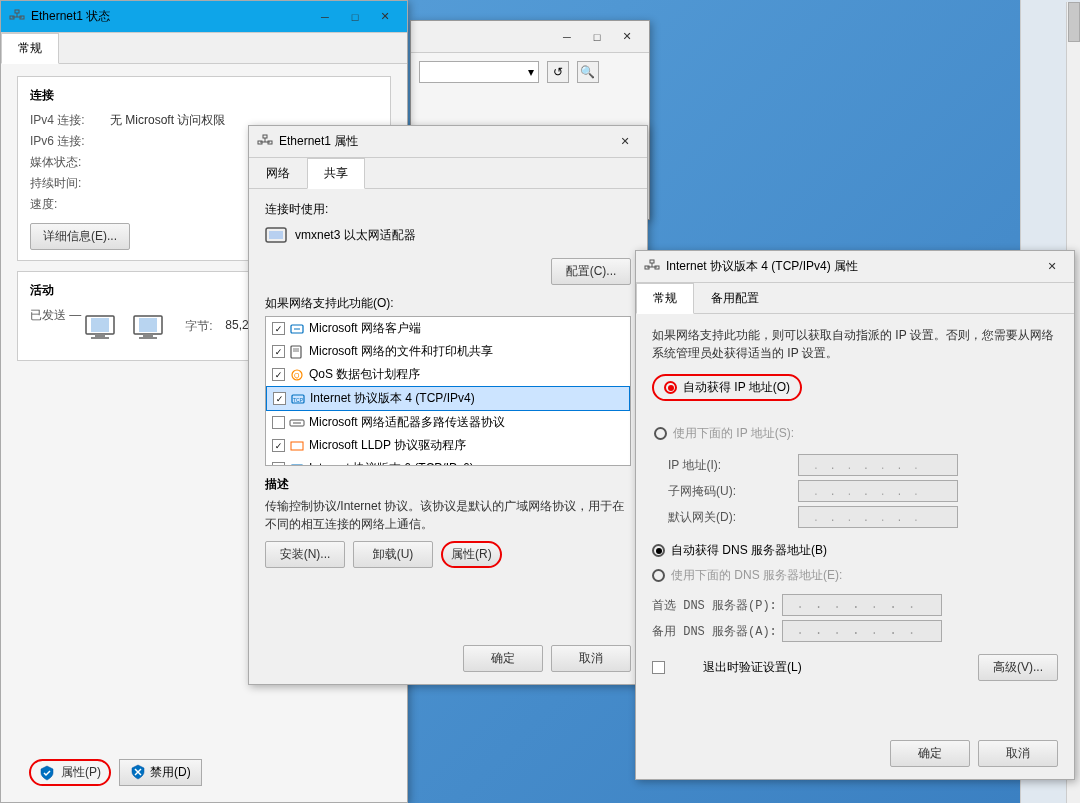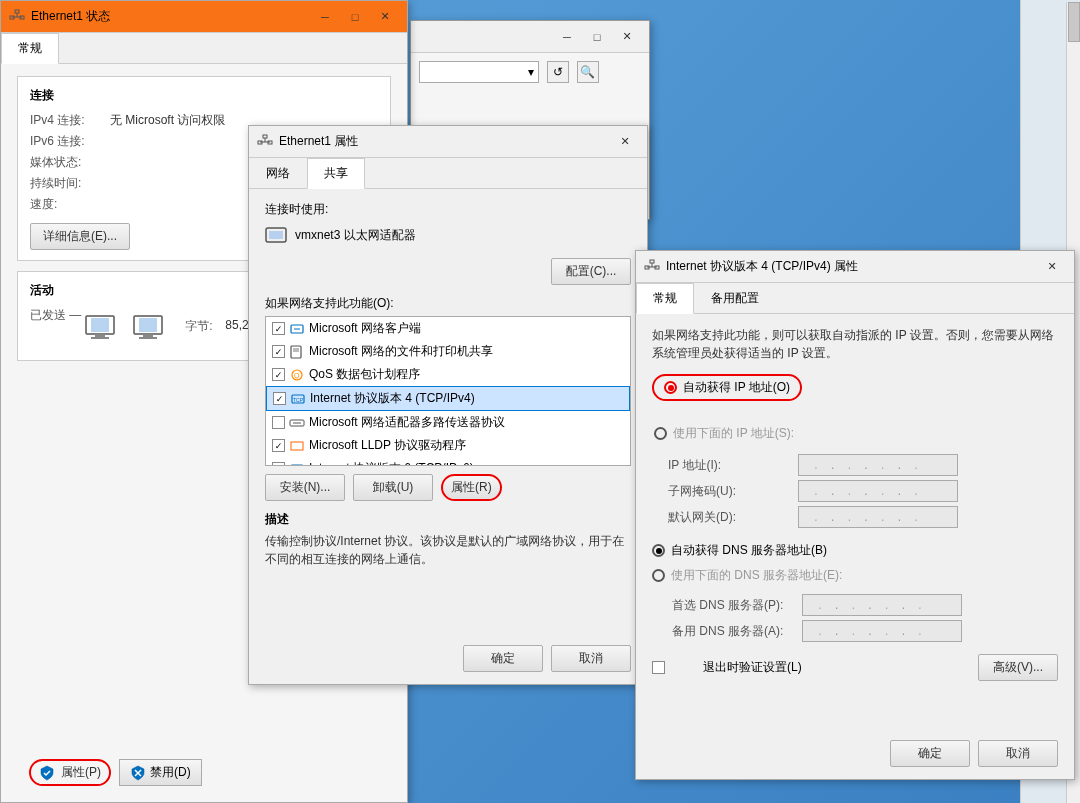--- a/index.html
+++ b/index.html
@@ -210,21 +210,21 @@
 
 <div style="position:absolute;right:0;top:0;width:60px;height:803px;background:#e0e8f0;z-index:1;border-left:1px solid #ccc;">
 
   <div style="width:14px;height:100%;background:#f0f0f0;border-left:1px solid #ccc;margin-left:auto;">
     <div style="width:12px;height:40px;background:#c8c8c8;border:1px solid #aaa;margin:2px 1px;"></div>
   </div>
 </div>
 
 <div class="window eth-status" style="left:0;top:0;width:408px;height:803px;z-index:5;">
 
-  <div style="background:#f97316;border-bottom:1px solid #ccc;padding:6px 8px;display:flex;align-items:center;justify-content:space-between;height:32px;">
+  <div style="background:#0ea5e9;border-bottom:1px solid #ccc;padding:6px 8px;display:flex;align-items:center;justify-content:space-between;height:32px;">
     <div style="display:flex;align-items:center;gap:6px;">
 
       <svg width="16" height="16" viewBox="0 0 16 16">
         <rect x="6" y="1" width="4" height="3" fill="none" stroke="#555" stroke-width="1"></rect>
         <rect x="1" y="7" width="4" height="3" fill="none" stroke="#555" stroke-width="1"></rect>
         <rect x="11" y="7" width="4" height="3" fill="none" stroke="#555" stroke-width="1"></rect>
         <line x1="8" y1="4" x2="8" y2="8" stroke="#555" stroke-width="1"></line>
         <line x1="3" y1="8" x2="13" y2="8" stroke="#555" stroke-width="1"></line>
       </svg>
       <span style="font-size:12px;">Ethernet1 状态</span>
@@ -303,21 +303,21 @@
 
   <div style="position:absolute;bottom:16px;left:12px;right:0;padding:0 16px;display:flex;gap:8px;">
     <div class="oval-highlight">
 
       <svg width="16" height="16" viewBox="0 0 16 16">
         <path d="M8 1 L14 4 L14 8 C14 12 8 15 8 15 C8 15 2 12 2 8 L2 4 Z" fill="#0070c0" stroke="#0050a0" stroke-width="0.5"></path>
         <path d="M5 8 L7 10 L11 6" fill="none" stroke="#fff" stroke-width="1.5"></path>
       </svg>
       <button style="background:none;border:none;cursor:pointer;font-size:12px;color:#333;">属性(P)</button>
     </div>
-    <div style="display:flex;align-items:center;gap:4px;border:1px solid #aaa;padding:4px 10px;background:linear-gradient(to bottom,#f6f6f6,#e0e0e0);cursor:pointer;">
+    <div style="display:flex;align-items:flex-start;gap:4px;border:1px solid #aaa;padding:4px 10px;background:linear-gradient(to bottom,#f6f6f6,#e0e0e0);cursor:pointer;">
 
       <svg width="16" height="16" viewBox="0 0 16 16">
         <path d="M8 1 L14 4 L14 8 C14 12 8 15 8 15 C8 15 2 12 2 8 L2 4 Z" fill="#0070c0" stroke="#0050a0" stroke-width="0.5"></path>
         <line x1="5" y1="5" x2="11" y2="11" stroke="#fff" stroke-width="1.5"></line>
         <line x1="11" y1="5" x2="5" y2="11" stroke="#fff" stroke-width="1.5"></line>
       </svg>
       <span>禁用(D)</span>
     </div>
   </div>
 </div>
@@ -442,31 +442,31 @@
         <div class="checkbox-icon checked">✓</div>
         <svg width="16" height="16" viewBox="0 0 16 16">
             <rect x="2" y="4" width="12" height="8" rx="1" fill="none" stroke="#0070c0" stroke-width="1.2"></rect>
             <text x="3" y="11" font-size="5" fill="#0070c0">IPv6</text>
           </svg>
         <span>Internet 协议版本 6 (TCP/IPv6)</span>
       </div>
 
     </div>
 
+    <div style="margin-top:10px;">
+      <div style="font-size:12px;font-weight:bold;margin-bottom:4px;">描述</div>
+      <div style="font-size:12px;color:#333;line-height:1.5;">传输控制协议/Internet 协议。该协议是默认的广域网络协议，用于在不同的相互连接的网络上通信。</div>
+    </div>
+
     <div style="display:flex;gap:8px;margin-top:8px;">
       <button class="btn">安装(N)...</button>
       <button class="btn">卸载(U)</button>
       <div style="display:inline-flex;align-items:center;gap:0;border:2px solid #e00;border-radius:20px;padding:2px 8px;background:linear-gradient(to bottom,#f6f6f6,#e0e0e0);cursor:pointer;">
         <button style="background:none;border:none;cursor:pointer;font-size:12px;color:#333;">属性(R)</button>
       </div>
-    </div>
-
-    <div style="margin-top:10px;">
-      <div style="font-size:12px;font-weight:bold;margin-bottom:4px;">描述</div>
-      <div style="font-size:12px;color:#333;line-height:1.5;">传输控制协议/Internet 协议。该协议是默认的广域网络协议，用于在不同的相互连接的网络上通信。</div>
     </div>
   </div>
 
   <div style="position:absolute;bottom:12px;right:16px;display:flex;gap:8px;">
     <button class="btn">确定</button>
     <button class="btn">取消</button>
   </div>
 </div>
 
 <div class="window tcp-props" style="left:635px;top:250px;width:440px;height:530px;z-index:20;">
@@ -554,21 +554,21 @@
       <label style="font-size:12px;cursor:pointer;">自动获得 DNS 服务器地址(B)</label>
     </div>
 
     
     <div style="display:flex;align-items:center;gap:6px;margin-bottom:10px;">
       <div class="radio-circle"></div>
       <label style="font-size:12px;cursor:pointer;color:#999;">使用下面的 DNS 服务器地址(E):</label>
     </div>
 
     
-    <div style="margin-left:20px;">
+    <div style="margin-left:0;font-family:Liberation Mono, monospace;">
       <div class="ip-field-row">
         <span class="ip-field-label">首选 DNS 服务器(P):</span>
         <div class="ip-boxes">
           <span class="ip-box-seg">.</span>
           <span class="ip-dot">.</span>
           <span class="ip-box-seg">.</span>
           <span class="ip-dot">.</span>
           <span class="ip-box-seg">.</span>
           <span class="ip-dot">.</span>
           <span class="ip-box-seg">.</span>

